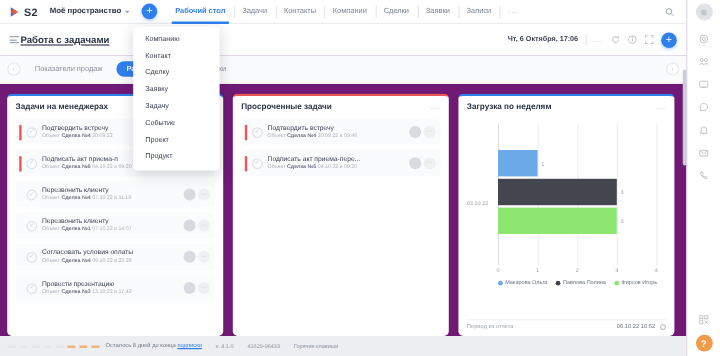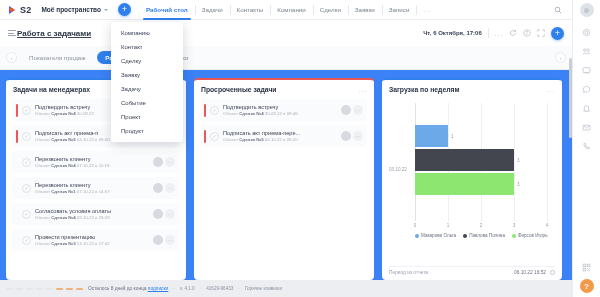--- a/index.html
+++ b/index.html
@@ -4,21 +4,21 @@
 <style>
   * { box-sizing: border-box; margin: 0; padding: 0; }
   html, body { width: 600px; height: 297px; overflow: hidden; }
   body {
     font-family: "Liberation Sans", "DejaVu Sans", sans-serif;
     background: #f0f1f3;
     font-size: 6px;
     color: #3c4257;
     -webkit-font-smoothing: antialiased;
   }
-  .app { position: relative; width: 600px; height: 297px; background: #3b82f6; }
+  .app { position: relative; width: 600px; height: 297px; background: #701a75; }
 
   
   .topbar {
     position: absolute; left: 0; top: 0; width: 572px; height: 20px;
     background: #ffffff; display: flex; align-items: center; padding: 0 6px;
     border-bottom: 1px solid #eceef1;
   }
   .logo-mark {
     width: 11px; height: 11px; border-radius: 3px; background: #fff;
     display: flex; align-items: center; justify-content: center; margin-right: 3px;

